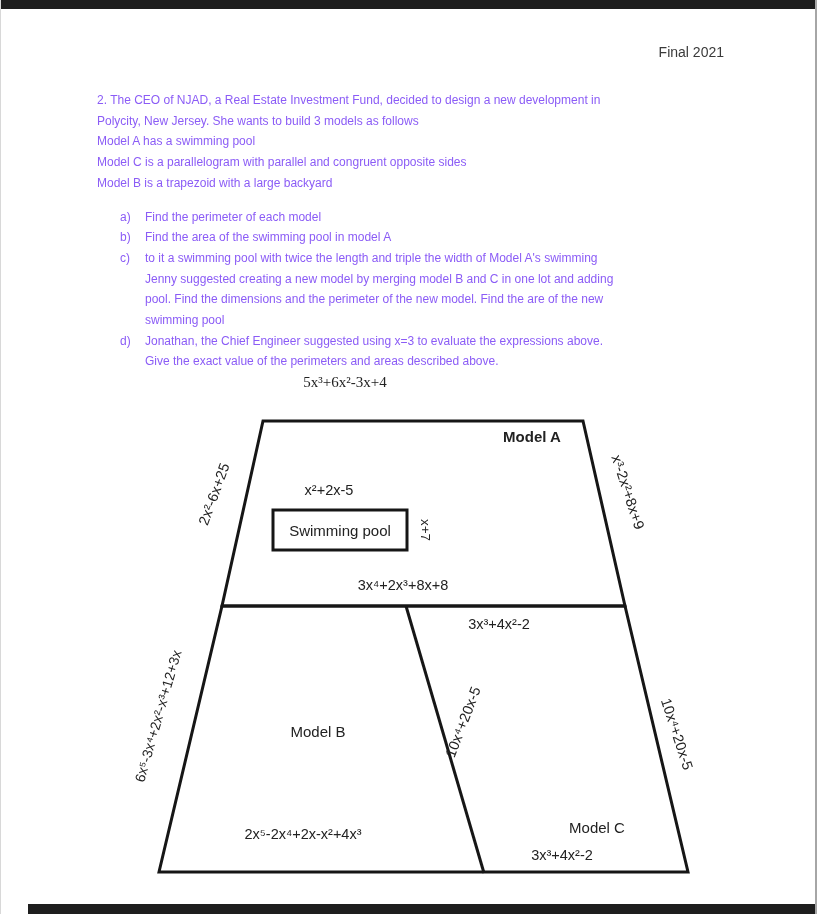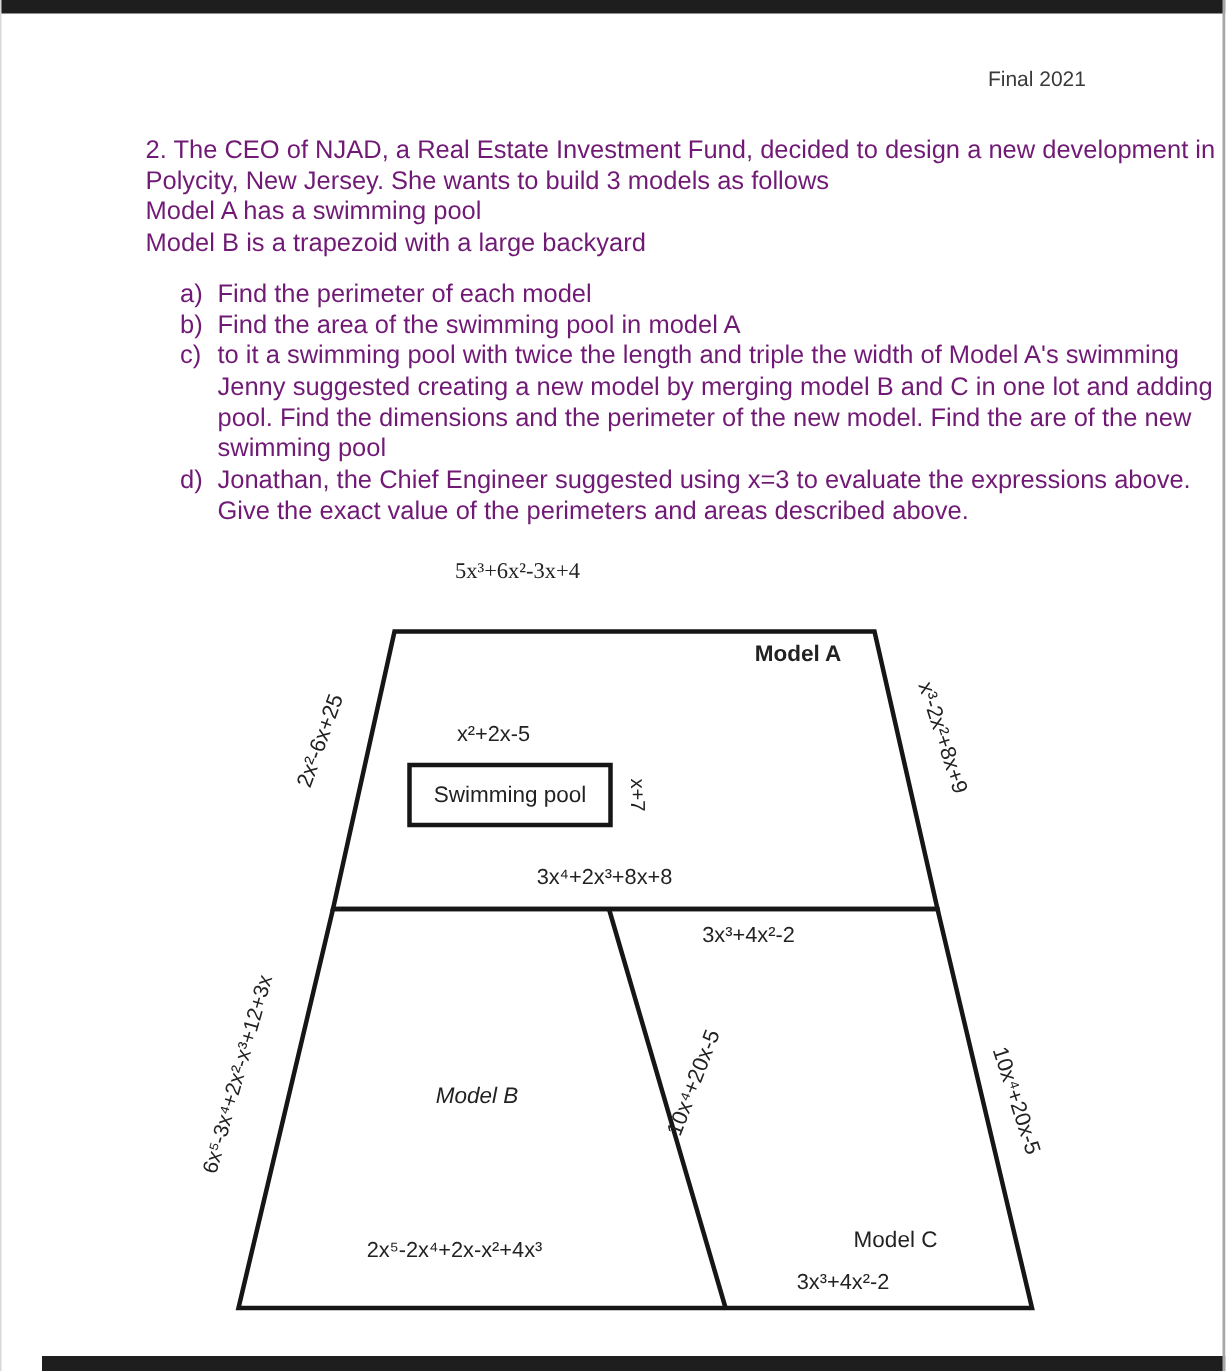--- a/index.html
+++ b/index.html
@@ -6,22 +6,22 @@
   .page{
     position:relative;width:817px;height:914px;background:#ffffff;
     font-family:"Liberation Sans",sans-serif;overflow:hidden;
   }
   .scan-bar{position:absolute;background:#1e1e1e;}
   .edge-line{position:absolute;top:0;height:100%;}
   .header-right{
     position:absolute;top:44px;right:93px;font-size:14px;color:#3a3a3a;
   }
   .textblock{
-    position:absolute;left:97px;top:90px;font-size:17px;line-height:20.7px;
-    color:#701a75;white-space:nowrap;
+    position:absolute;left:97px;top:90px;font-size:12px;line-height:20.7px;
+    color:#8b5cf6;white-space:nowrap;
   }
   .qitem{position:relative;padding-left:48px;}
   .qitem.first{margin-top:13px;}
   .qlabel{position:absolute;left:23px;top:0;}
   .diagram-svg{position:absolute;left:0;top:0;}
   .dlabel{
     position:absolute;white-space:nowrap;color:#222222;font-size:15px;
     transform:translate(-50%,-50%);
   }
   .rot-l70{transform:translate(-50%,-50%) rotate(-70deg);}
@@ -39,20 +39,21 @@
   <div class="scan-bar" style="left:28px;top:904px;right:0;width:789px;height:10px;"></div>
   <div class="edge-line" style="right:0;width:2px;background:#a6a6a6;"></div>
   <div class="edge-line" style="left:0;width:1px;background:#d8d8d8;"></div>
 
   <div class="header-right">Final 2021</div>
 
   <div class="textblock">
     <div>2. The CEO of NJAD, a Real Estate Investment Fund, decided to design a new development in</div>
     <div>Polycity, New Jersey. She wants to build 3 models as follows</div>
     <div>Model A has a swimming pool</div>
+    <div>Model C is a parallelogram with parallel and congruent opposite sides</div>
     <div>Model B is a trapezoid with a large backyard</div>
 
     <div class="qitem first">
       <span class="qlabel">a)</span>
       <div>Find the perimeter of each model</div>
     </div>
     <div class="qitem">
       <span class="qlabel">b)</span>
       <div>Find the area of the swimming pool in model A</div>
     </div>
@@ -80,20 +81,20 @@
   <div class="dlabel" style="left:345px;top:382px;font-family:Liberation Serif, serif;">5x³+6x²-3x+4</div>
   <div class="dlabel" style="left:532px;top:436px;font-weight:bold;">Model A</div>
   <div class="dlabel rot-l70" style="left:214px;top:494px;font-size:14.5px;">2x²-6x+25</div>
   <div class="dlabel rot-r72" style="left:628px;top:492px;">x³-2x²+8x+9</div>
   <div class="dlabel" style="left:329px;top:490px;font-size:14.5px;">x²+2x-5</div>
   <div class="dlabel" style="left:340px;top:530px;">Swimming pool</div>
   <div class="dlabel rot-r90" style="left:425px;top:530px;">x+7</div>
   <div class="dlabel" style="left:403px;top:585px;font-size:14.5px;">3x⁴+2x³+8x+8</div>
   <div class="dlabel" style="left:499px;top:624px;font-size:14.5px;">3x³+4x²-2</div>
   <div class="dlabel rot-l74" style="left:158px;top:716px;">6x⁵-3x⁴+2x²-x³+12+3x</div>
-  <div class="dlabel" style="left:318px;top:731px;font-style:italic;">Model B</div>
+  <div class="dlabel" style="left:318px;top:731px;">Model B</div>
   <div class="dlabel rot-l69" style="left:463px;top:722px;">10x⁴+20x-5</div>
   <div class="dlabel rot-r72" style="left:677px;top:734px;">10x⁴+20x-5</div>
   <div class="dlabel" style="left:597px;top:827px;">Model C</div>
   <div class="dlabel" style="left:303px;top:834px;font-size:14.5px;">2x⁵-2x⁴+2x-x²+4x³</div>
   <div class="dlabel" style="left:562px;top:855px;font-size:14.5px;">3x³+4x²-2</div>
 
 </div>
 
 </body></html>

